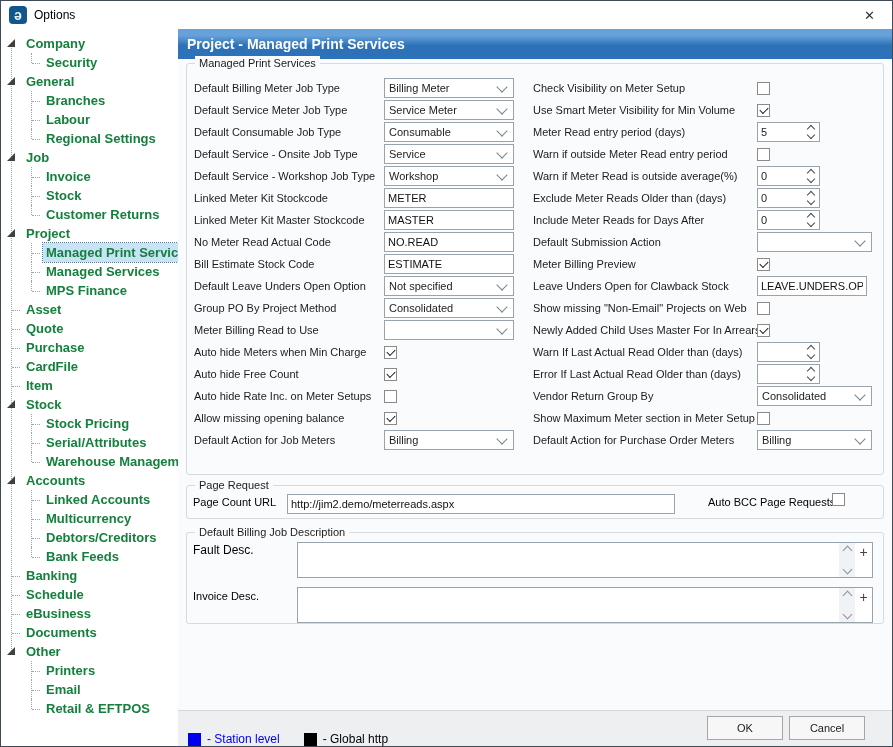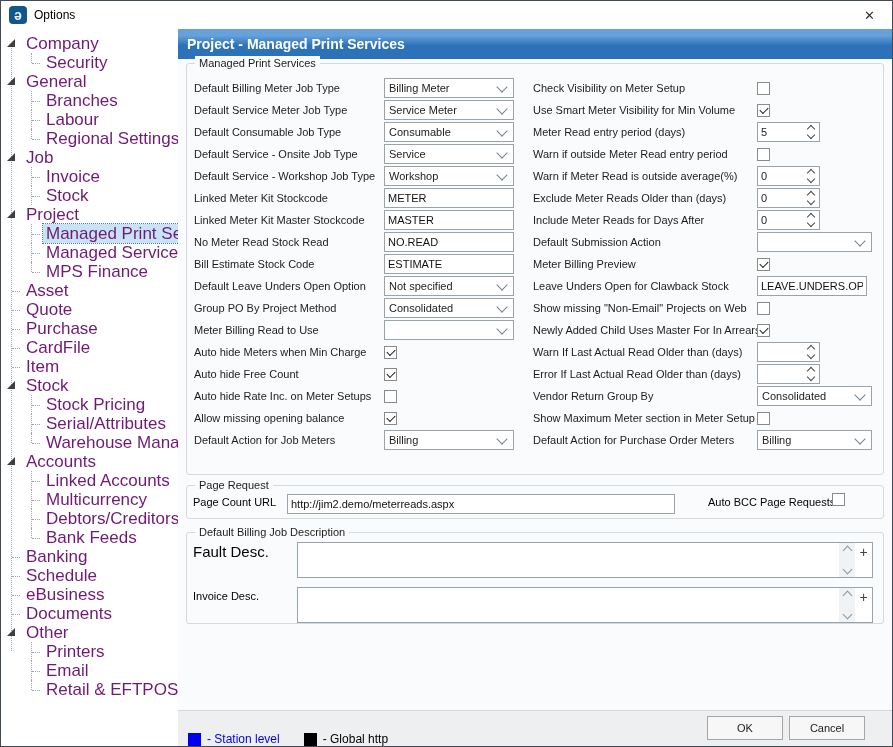--- a/index.html
+++ b/index.html
@@ -4,21 +4,21 @@
 <style>
   html,body{margin:0;padding:0;background:#fff;font-family:"Liberation Sans",sans-serif;-webkit-font-smoothing:antialiased;cursor:default;}
   .window{position:relative;width:893px;height:747px;box-sizing:border-box;border:1px solid #3f4a55;background:#fff;overflow:hidden;}
   
   .titlebar{position:absolute;left:0;top:0;right:0;height:28px;background:#fff;display:flex;align-items:center;padding-left:8px;box-sizing:border-box;}
   .app-icon{width:18px;height:18px;border-radius:4px;background:#11568c;color:#e8f2fb;font-weight:bold;font-size:14px;line-height:18px;text-align:center;margin-right:7px;flex:0 0 auto;}
   .title-text{font-size:12px;color:#000000;}
   .close-btn{position:absolute;right:0;top:0;width:45px;height:28px;display:flex;align-items:center;justify-content:center;font-size:13px;color:#333;}
   
   .sidebar{position:absolute;left:0;top:28px;width:177px;bottom:0;background:#fff;overflow:hidden;}
-  .tree{position:relative;padding-top:5px;font-size:17px;color:#701a75;}
+  .tree{position:relative;padding-top:5px;font-size:13px;color:#15803d;font-weight:bold;}
   .tree::before{content:'';position:absolute;left:10px;top:14px;height:608px;border-left:1px dotted #9aa5ad;}
   .tree-item{position:relative;height:19px;line-height:19px;white-space:nowrap;}
   .tree-item.lvl1::before{content:'';position:absolute;left:30px;top:0;height:100%;border-left:1px dotted #9aa5ad;}
   .tree-item.lvl1.group-end::before{height:50%;}
   .tree-item.lvl1::after{content:'';position:absolute;left:31px;top:50%;width:8px;border-top:1px dotted #9aa5ad;}
   .tree-item.lvl0.leaf::after{content:'';position:absolute;left:11px;top:50%;width:8px;border-top:1px dotted #9aa5ad;}
   .expander{position:absolute;left:6px;top:5px;width:0;height:0;border-bottom:8px solid #3f3f3f;border-left:8px solid transparent;}
   .tree-label{display:inline-block;padding:0 3px;margin-left:22px;}
   .lvl1 .tree-label{margin-left:42px;}
   .tree-label.selected{background:#c9e3f6;outline:1px dotted #4b7aa5;}
@@ -77,20 +77,21 @@
     <div class="tree" id="tree">
         <div class="tree-item lvl0 parent"><span class="expander"></span><span class="tree-label">Company</span></div>
         <div class="tree-item lvl1 leaf group-end"><span class="tree-label">Security</span></div>
         <div class="tree-item lvl0 parent"><span class="expander"></span><span class="tree-label">General</span></div>
         <div class="tree-item lvl1 leaf"><span class="tree-label">Branches</span></div>
         <div class="tree-item lvl1 leaf"><span class="tree-label">Labour</span></div>
         <div class="tree-item lvl1 leaf group-end"><span class="tree-label">Regional Settings</span></div>
         <div class="tree-item lvl0 parent"><span class="expander"></span><span class="tree-label">Job</span></div>
         <div class="tree-item lvl1 leaf"><span class="tree-label">Invoice</span></div>
         <div class="tree-item lvl1 leaf"><span class="tree-label">Stock</span></div>
+        <div class="tree-item lvl1 leaf group-end"><span class="tree-label">Customer Returns</span></div>
         <div class="tree-item lvl0 parent"><span class="expander"></span><span class="tree-label">Project</span></div>
         <div class="tree-item lvl1 leaf"><span class="tree-label selected">Managed Print Services</span></div>
         <div class="tree-item lvl1 leaf"><span class="tree-label">Managed Services</span></div>
         <div class="tree-item lvl1 leaf group-end"><span class="tree-label">MPS Finance</span></div>
         <div class="tree-item lvl0 leaf"><span class="tree-label">Asset</span></div>
         <div class="tree-item lvl0 leaf"><span class="tree-label">Quote</span></div>
         <div class="tree-item lvl0 leaf"><span class="tree-label">Purchase</span></div>
         <div class="tree-item lvl0 leaf"><span class="tree-label">CardFile</span></div>
         <div class="tree-item lvl0 leaf"><span class="tree-label">Item</span></div>
         <div class="tree-item lvl0 parent"><span class="expander"></span><span class="tree-label">Stock</span></div>
@@ -152,21 +153,21 @@
         <div>
           <div class="combo">
             <span class="combo-value">Workshop</span>
             <span class="chev"></span>
           </div>
         </div>
         <div class="frm-label">Linked Meter Kit Stockcode</div>
         <div><input class="textfield" value="METER" style=""></div>
         <div class="frm-label">Linked Meter Kit Master Stockcode</div>
         <div><input class="textfield" value="MASTER" style=""></div>
-        <div class="frm-label">No Meter Read Stock Read</div>
+        <div class="frm-label">No Meter Read Actual Code</div>
         <div><input class="textfield" value="NO.READ" style=""></div>
         <div class="frm-label">Bill Estimate Stock Code</div>
         <div><input class="textfield" value="ESTIMATE" style=""></div>
         <div class="frm-label">Default Leave Unders Open Option</div>
         <div>
           <div class="combo">
             <span class="combo-value">Not specified</span>
             <span class="chev"></span>
           </div>
         </div>
@@ -326,21 +327,21 @@
       <span class="gb-label">Page Request</span>
       <span class="abs" style="left:6px;top:10px;font-size:11px;">Page Count URL</span>
       <input class="textfield url-input" value="http://jim2.demo/meterreads.aspx" style="">
       <span class="abs" style="left:521px;top:10px;font-size:11px;">Auto BCC Page Requests</span>
       <div class="checkbox abs" style="left:645px;top:7px;"></div>
     </div>
 
     <div class="groupbox" style="left:8px;top:503px;width:698px;height:92px;">
       <span class="gb-label">Default Billing Job Description</span>
 
-      <span class="abs" style="left:6px;top:10px;font-size:15px;">Fault Desc.</span>
+      <span class="abs" style="left:6px;top:10px;font-size:12px;">Fault Desc.</span>
       <div class="desc-box" style="left:110px;top:9px;width:576px;height:36px;">
         <div class="desc-text"></div>
         <div class="desc-rail">
           <span class="rail-up"></span>
           <span class="rail-dn"></span>
         </div>
         <div class="desc-plus">+</div>
       </div>
 
       <span class="abs" style="left:6px;top:57px;font-size:11px;">Invoice Desc.</span>

